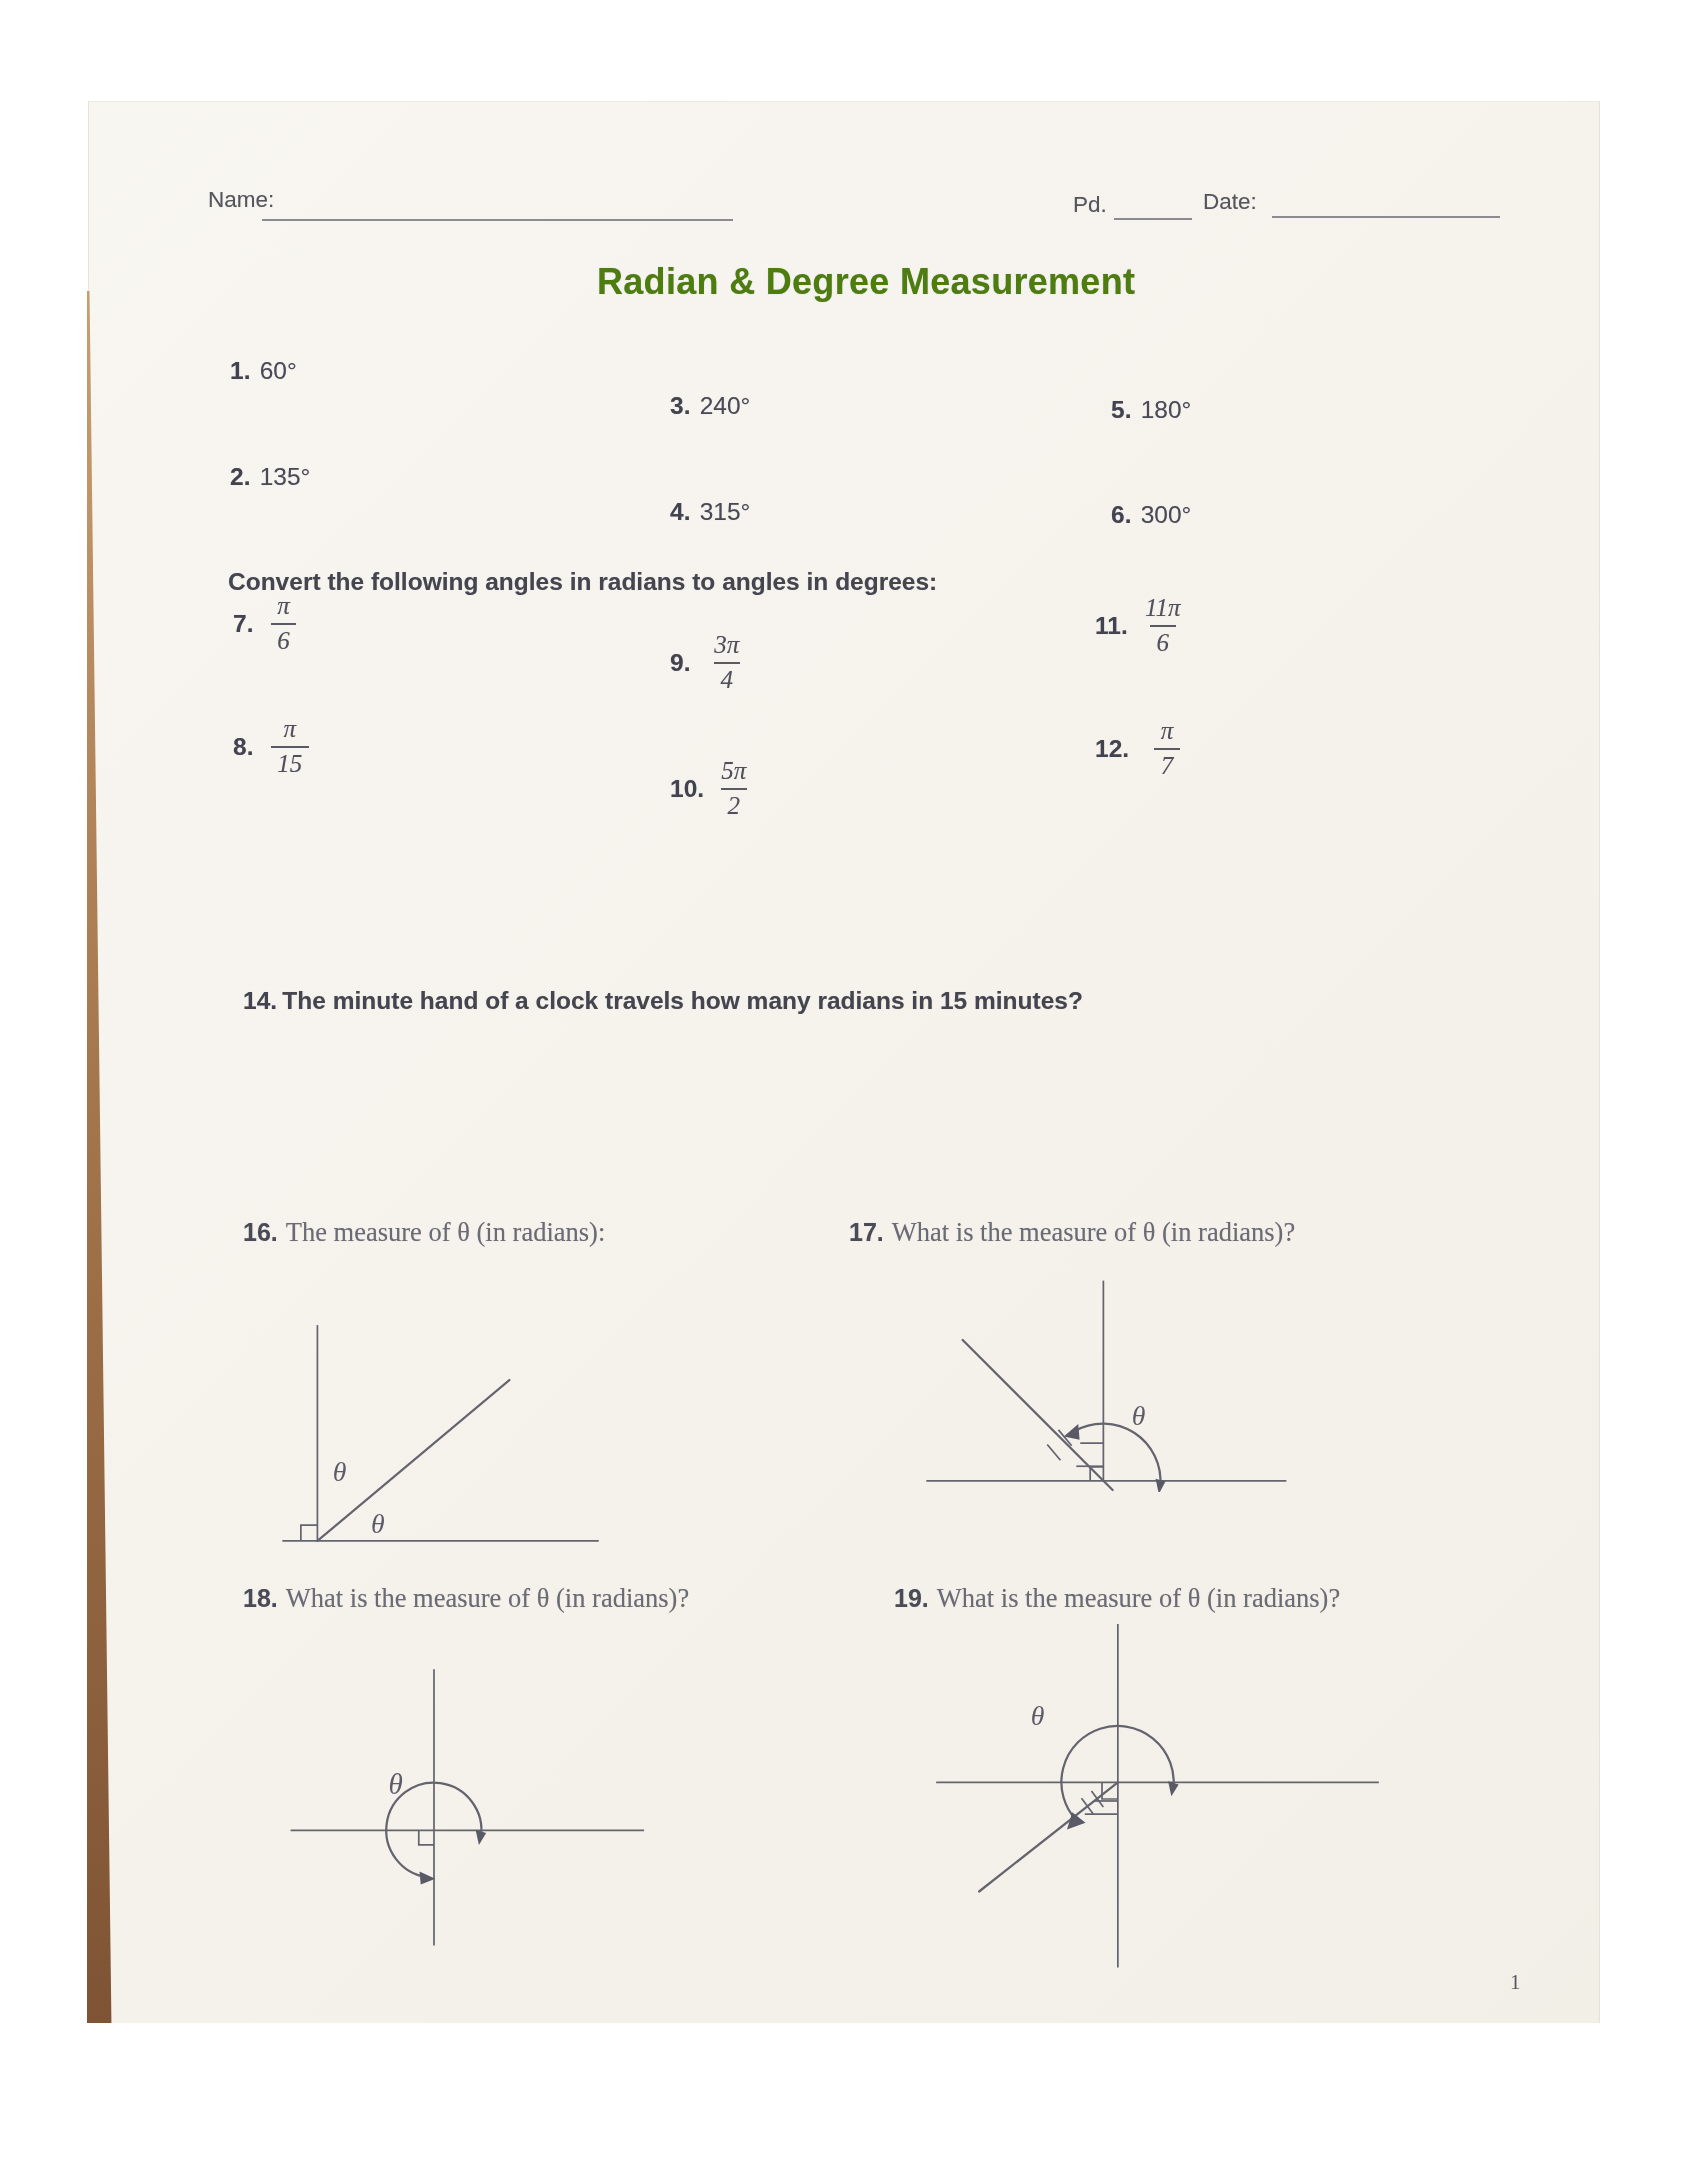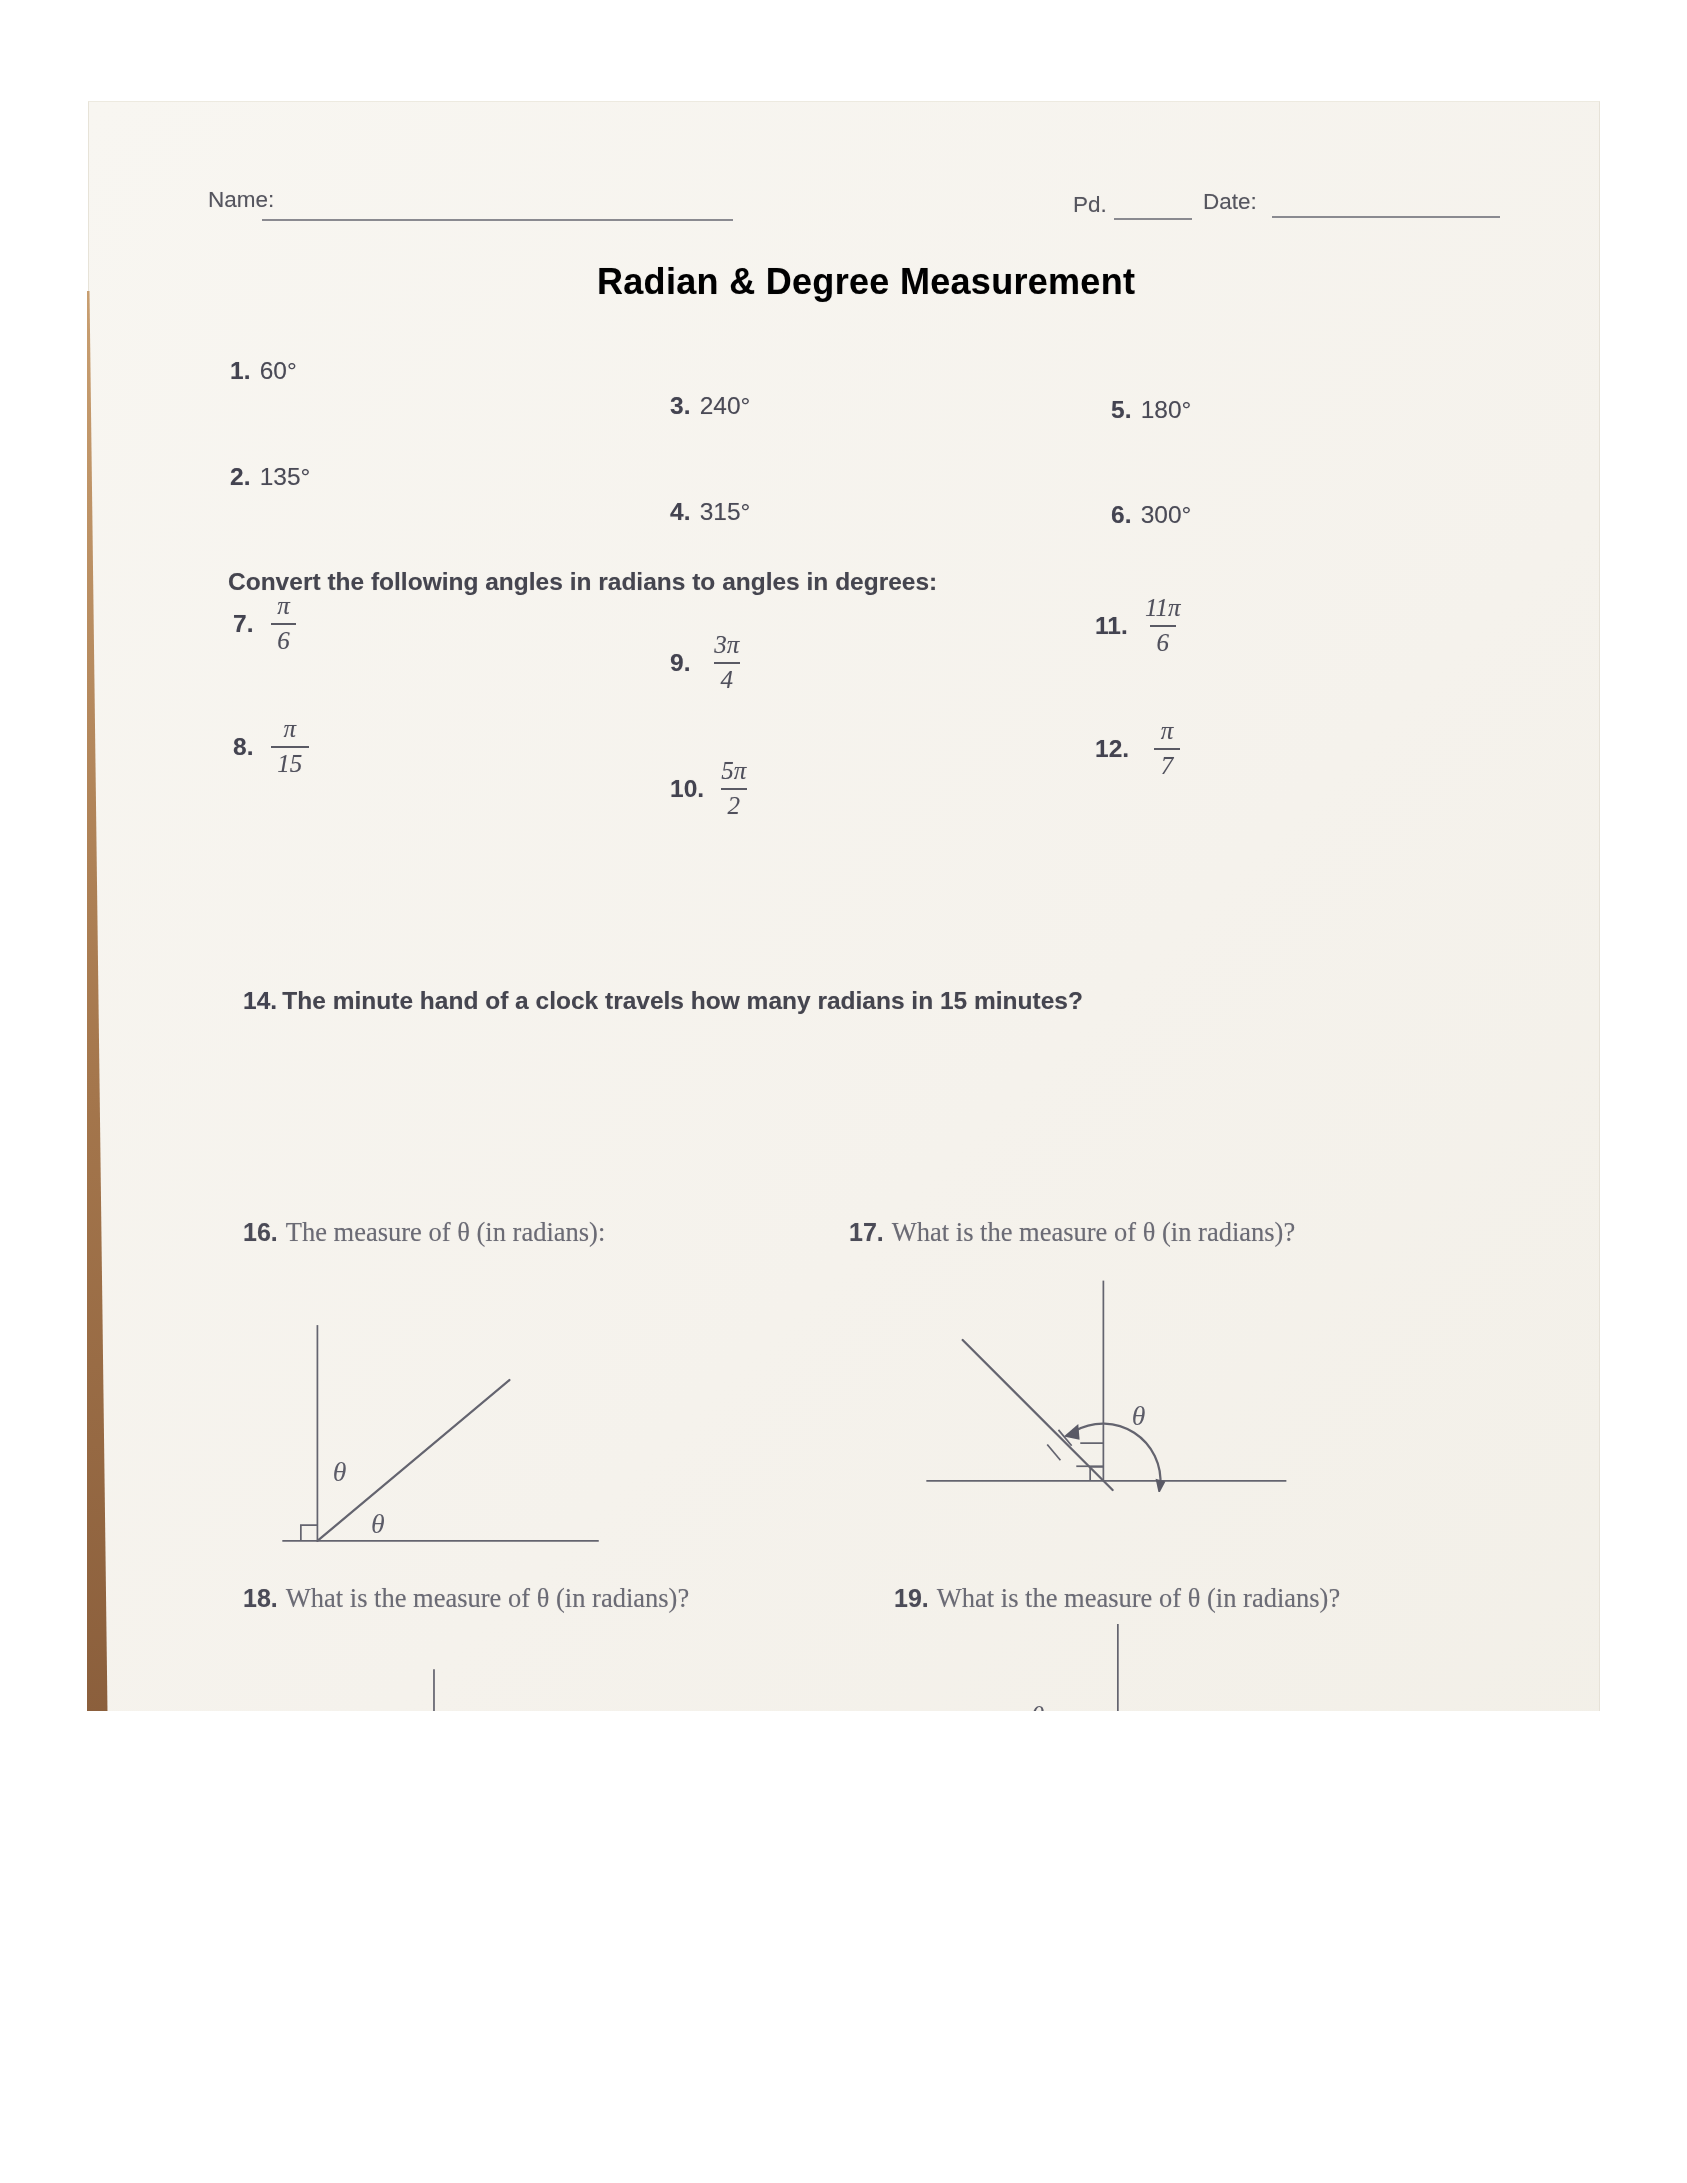--- a/index.html
+++ b/index.html
@@ -1,30 +1,30 @@
 <!DOCTYPE html>
 <html style="font-size:10.6px"><head>
 <meta charset="utf-8">
 <style>
   html,body{margin:0;padding:0;background:#ffffff;}
-  #page{position:relative;width:1687px;height:1711px;background:#ffffff;overflow:hidden;
+  #page{position:relative;width:1687px;height:2023px;background:#ffffff;overflow:hidden;
         font-family:"Liberation Sans",sans-serif;}
   .paper{position:absolute;left:88px;top:101px;width:1510px;height:1964px;
          background:linear-gradient(135deg,#f8f6f1 0%,#f5f2ec 55%,#f2efe7 100%);
          border-left:1.3px solid #e7e3d8;border-right:0.7px solid #e6e2d8;border-top:0.7px solid #edeae0;}
   .table-wedge{position:absolute;left:87px;top:291px;width:25px;height:1776px;
          background:linear-gradient(to bottom,#c89e70 0%,#a4764c 45%,#7d5233 100%);
          clip-path:polygon(0 0,10% 0,100% 100%,0 100%);}
   .table-bottom{position:absolute;left:105px;top:2060px;width:1495px;height:6.6px;border-radius:2.6px;
          background:linear-gradient(to right,#96683f,#7e5434);}
   .txt{position:absolute;color:#4a4a56;font-size:24.5px;white-space:nowrap;
        text-shadow:0 0 0.8px rgba(90,90,100,.35);}
   .hdr-label{font-size:22.5px;color:#55555e;}
   .blank{position:absolute;border-bottom:2px solid #8a8a90;height:0;}
-  .title{position:absolute;font-size:36px;font-weight:bold;color:#000000;letter-spacing:0.3px;
+  .title{position:absolute;font-size:36px;font-weight:bold;color:#4d7c0f;letter-spacing:0.3px;
          text-shadow:0 0 1px rgba(70,70,85,.35);white-space:nowrap;}
   .instr{font-weight:bold;color:#45454f;}
   .qnum{font-weight:bold;color:#434350;margin-right:9.3px;}
   .boldq{font-weight:bold;color:#45454f;}
   .frac-problem{position:absolute;display:flex;align-items:center;gap:8px;
                 text-shadow:0 0 0.8px rgba(90,90,100,.35);}
   .frac{display:inline-flex;flex-direction:column;align-items:center;
         font-family:"Liberation Serif",serif;font-style:italic;font-size:25px;color:#50505c;line-height:1.05;}
   .fnum{padding:0 6.6px 3.3px;}
   .fden{border-top:2px solid #5a5a64;padding:3.3px 6.6px 0;}

